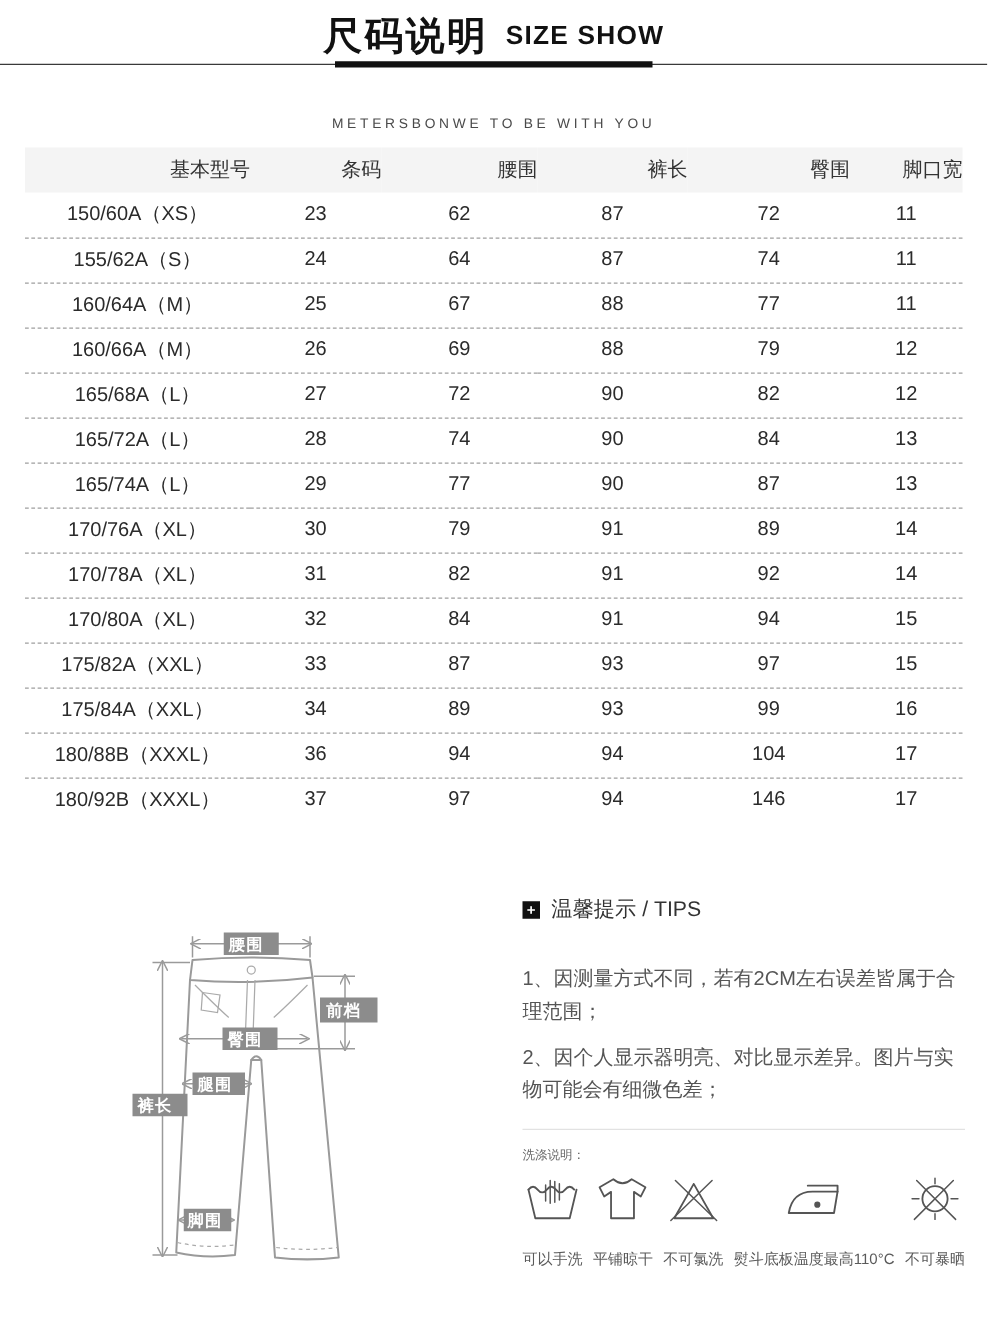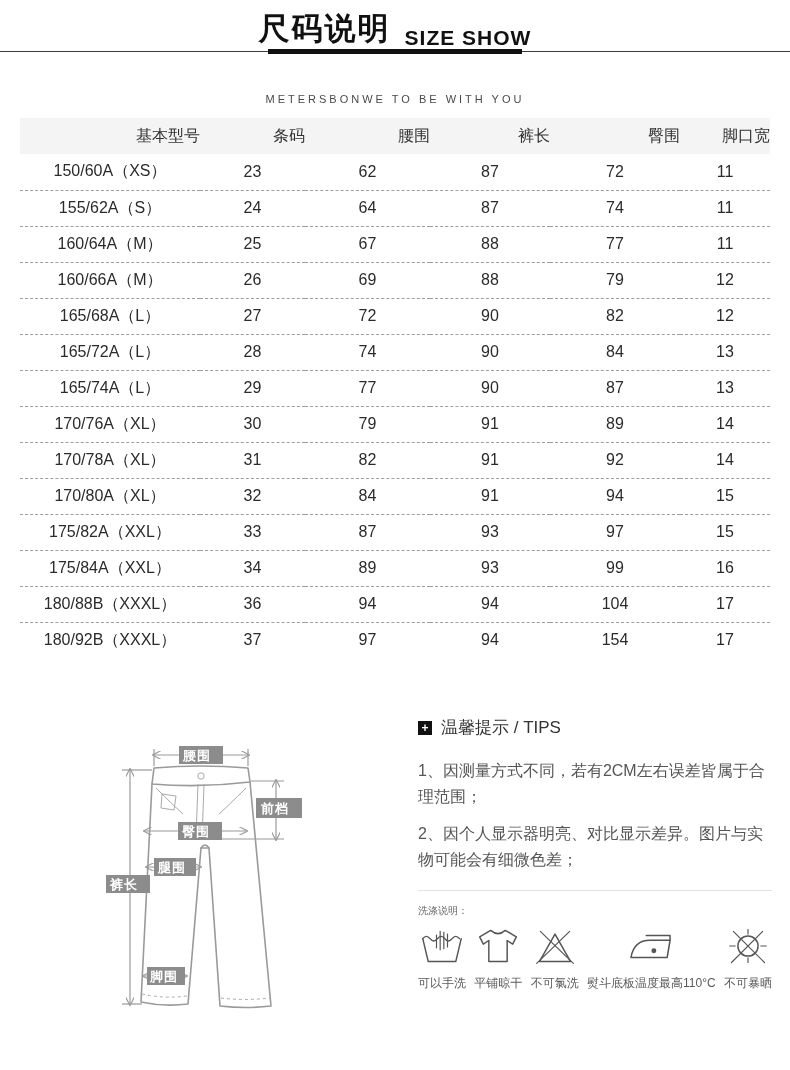--- a/index.html
+++ b/index.html
@@ -2,21 +2,21 @@
 <html><head>
 <meta charset="utf-8">
 <style>
   * { margin:0; padding:0; box-sizing:border-box; }
   html,body { background:#fff; }
   body { font-family:"Liberation Sans","DejaVu Sans",sans-serif; color:#333; }
   .page { position:relative; width:790px; height:1070px; background:#fff; overflow:hidden; }
 
   
   .hdr { position:absolute; top:0; left:0; width:790px; text-align:center; }
-  .hdr-titles { display:flex; justify-content:center; align-items:flex-end; gap:14px; padding-top:8px; }
+  .hdr-titles { display:flex; justify-content:center; align-items:center; gap:14px; padding-top:8px; }
   .hdr-cn { font-size:31px; font-weight:600; color:#111; letter-spacing:2px; }
   .hdr-en { font-size:21px; font-weight:600; color:#111; letter-spacing:1px; }
   .hdr-rule { position:absolute; top:51px; left:0; width:790px; height:1px; background:#3a3a3a; }
   .hdr-bar  { position:absolute; top:49px; left:268px; width:254px; height:5px; background:#111; }
   .hdr-sub { position:absolute; top:58px; left:0; width:790px; font-size:11px; letter-spacing:3px; color:#4a4a4a;margin-top:35px; }
 
   
   .size-table { position:absolute; top:118px; left:20px; width:750px; border-collapse:collapse; table-layout:fixed; }
   .size-table col.c1{width:180px}.size-table col.c2{width:105px}.size-table col.c3{width:125px}
   .size-table col.c4{width:120px}.size-table col.c5{width:130px}.size-table col.c6{width:90px}
@@ -30,25 +30,25 @@
   .diagram .thin { fill:none; stroke:#aaa; stroke-width:1; }
   .diagram .meas { stroke:#9a9a9a; stroke-width:1.2; fill:none; }
   .diagram .lbl-box { fill:#8c8c8c; }
   .diagram .lbl-txt { fill:#fff; font-size:13px; font-weight:700; letter-spacing:1px; }
 
   
   .tips { position:absolute; top:716px; left:418px; width:354px; }
   .tips-head { display:flex; align-items:center; gap:9px; font-size:17px; color:#333; }
   .tips-plus { width:14px; height:14px; background:#111; color:#fff; font-size:12px; line-height:14px; text-align:center; font-weight:700; }
   .tip { font-size:16px; color:#555; line-height:1.62; margin-top:11px; }
-  .tip:first-of-type { margin-top:19px; }
+  .tip:first-of-type { margin-top:32px; }
   .wash-divider { border:none; border-top:1px solid #e2e2e2; margin:17px 0 0 0; }
   .wash-head { font-size:10px; color:#666; margin:13px 0 8px 0; }
   .wash-row { display:flex; justify-content:space-between; align-items:flex-end; }
-  .wash-item { display:flex; flex-direction:column; align-items:center; gap:9px; }
+  .wash-item { display:flex; flex-direction:column; align-items:center; gap:20px; }
   .wash-item svg { stroke:#555; fill:none; stroke-width:1.6; stroke-linecap:round; stroke-linejoin:round; }
   .wash-cap { font-size:12px; color:#5a5a5a; white-space:nowrap; }
 </style>
 </head>
 <body>
 
 <div class="page">
 
   <div class="hdr">
     <div class="hdr-titles">
@@ -182,21 +182,21 @@
           <td>94</td>
           <td>94</td>
           <td>104</td>
           <td>17</td>
         </tr>
         <tr>
           <td>180/92B（XXXL）</td>
           <td>37</td>
           <td>97</td>
           <td>94</td>
-          <td>154</td>
+          <td>146</td>
           <td>17</td>
         </tr>
       </tbody>
   </table>
 
   <svg class="diagram" width="264" height="300" viewBox="0 0 264 300">
     <defs>
       <marker id="ah" viewBox="0 0 10 10" refX="8" refY="5" markerWidth="7" markerHeight="7" orient="auto-start-reverse">
         <path d="M0,0 L10,5 L0,10" fill="none" stroke="#9a9a9a" stroke-width="1.4"></path>
       </marker>

